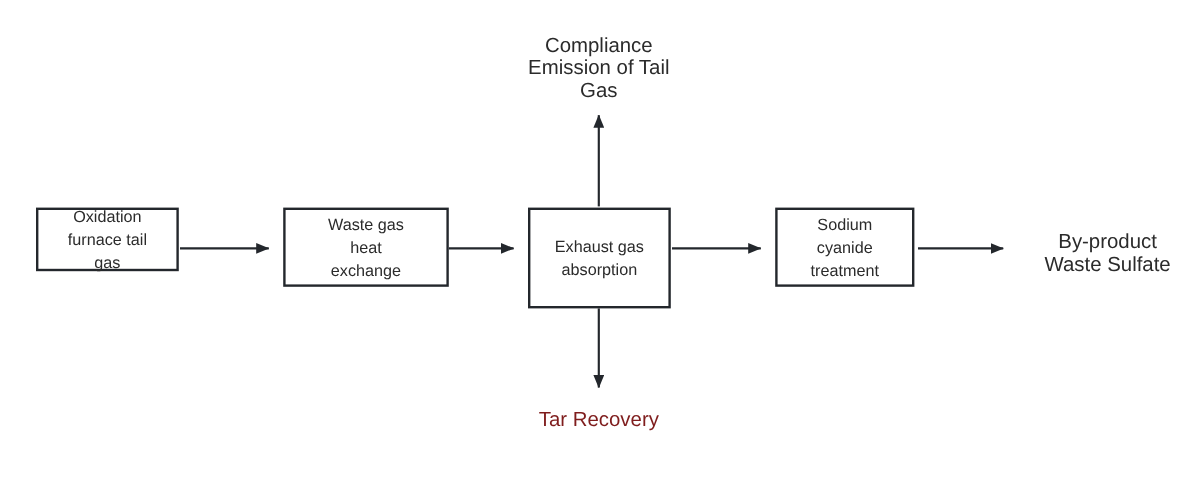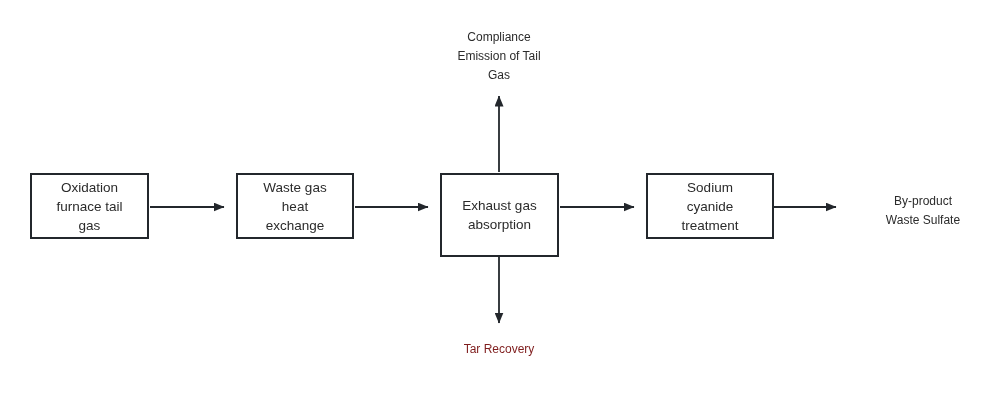--- a/index.html
+++ b/index.html
@@ -39,21 +39,21 @@
   }
   .node-label {
     font-size: 13.5px;
     line-height: 19px;
     color: #2b2b2b;
     white-space: pre-line;
     padding: 0 4px;
   }
   .free-label {
     position: absolute;
-    font-size: 12px;
+    font-size: 17px;
     line-height: 19px;
     color: #2b2b2b;
     white-space: pre-line;
     text-align: center;
   }
 </style>
 </head>
 <body>
 
 <div id="diagram-root" style="background: rgb(255, 255, 255);">
@@ -84,38 +84,38 @@
       <path id="p3" fill="none" stroke="#23272c" stroke-width="1.8" marker-end="url(#arrow-right)" d="M 765 207 L 836 207"></path>
     </g>
     <g>
       <path id="p4" fill="none" stroke="#23272c" stroke-width="1.8" marker-end="url(#arrow-up)" d="M 499 172 L 499 96"></path>
     </g>
     <g>
       <path id="p5" fill="none" stroke="#23272c" stroke-width="1.8" marker-end="url(#arrow-down)" d="M 499 240 L 499 323"></path>
     </g>
   </svg>
 
-  <div class="node-box" id="node0" style="left: 30px; top: 173px; width: 119px; height: 66px; border-color: rgb(35, 39, 44);">
+  <div class="node-box" id="node0" style="left: 30px; top: 173px; width: 119px; height: 53px; border-color: rgb(35, 39, 44);">
     <span class="node-label">Oxidation
 furnace tail
 gas</span>
   </div>
 
-  <div class="node-box" id="node1" style="left: 236px; top: 173px; width: 118px; height: 66px; border-color: rgb(35, 39, 44);">
+  <div class="node-box" id="node1" style="left: 236px; top: 173px; width: 138px; height: 66px; border-color: rgb(35, 39, 44);">
     <span class="node-label">Waste gas
 heat
 exchange</span>
   </div>
 
   <div class="node-box" id="node2" style="left: 440px; top: 173px; width: 119px; height: 84px; border-color: rgb(35, 39, 44);">
     <span class="node-label">Exhaust gas
 absorption</span>
   </div>
 
-  <div class="node-box" id="node3" style="left: 646px; top: 173px; width: 128px; height: 66px; border-color: rgb(35, 39, 44);">
+  <div class="node-box" id="node3" style="left: 646px; top: 173px; width: 116px; height: 66px; border-color: rgb(35, 39, 44);">
     <span class="node-label">Sodium
 cyanide
 treatment</span>
   </div>
 
   <div class="free-label" id="free0" style="left: 414px; top: 28px; width: 170px; color: rgb(43, 43, 43);">Compliance
 Emission of Tail
 Gas</div>
 
   <div class="free-label" id="free1" style="left: 434px; top: 340px; width: 130px; color: #7f1d1d;">Tar Recovery</div>

